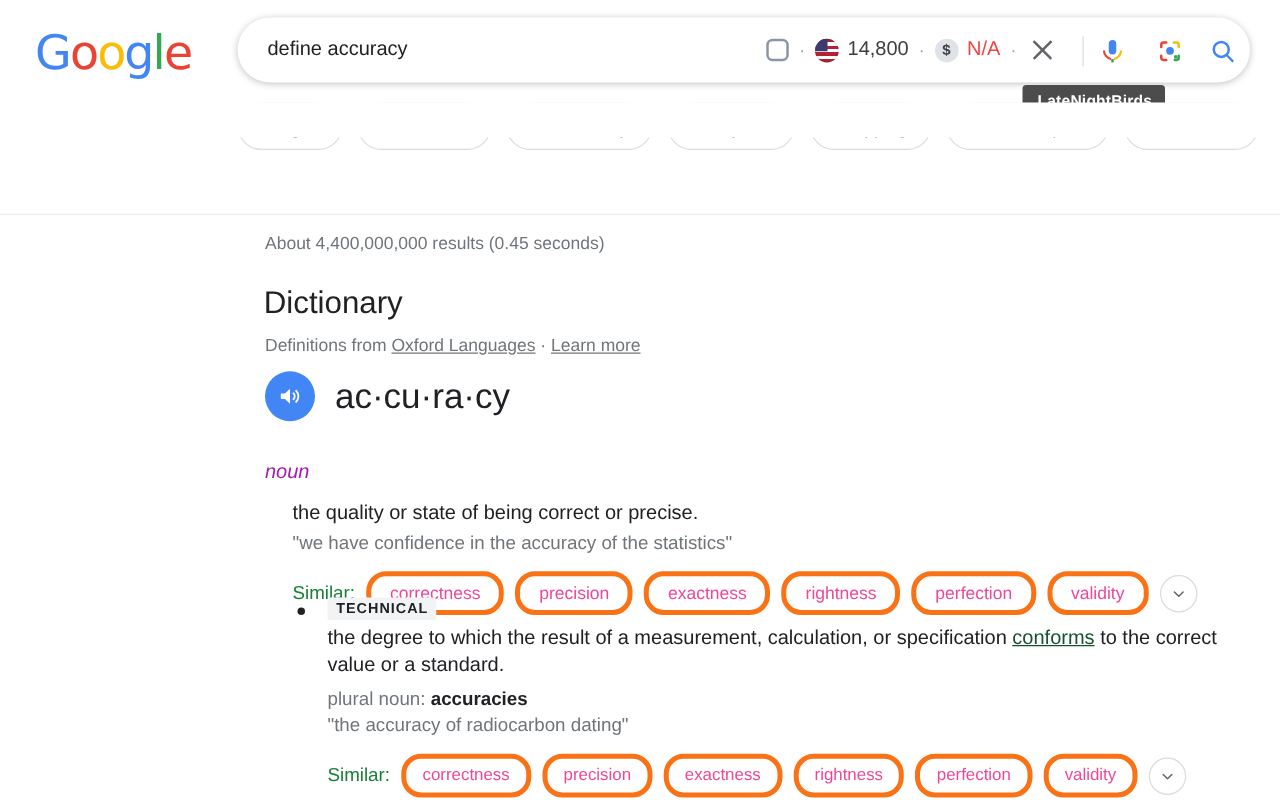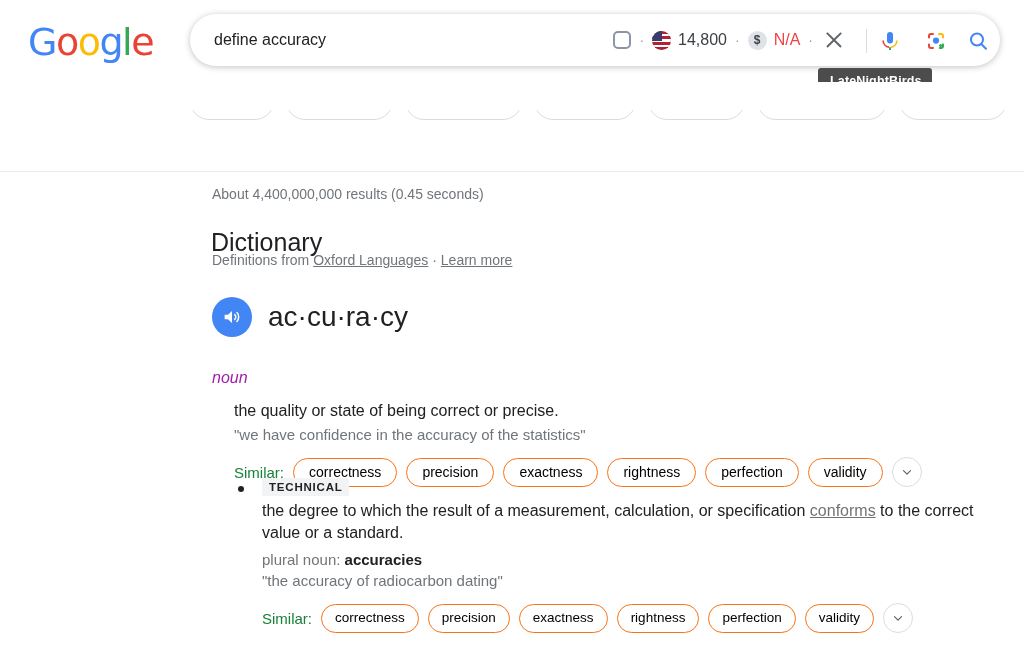--- a/index.html
+++ b/index.html
@@ -118,63 +118,63 @@
   .result-stats {
     position:absolute; left:212px; top:14px;
     font-size:14px; color:#70757a;
   }
 
   .dict-title {
     position:absolute; left:211px; top:56px;
     font-size:25px; color:#202124; font-weight:400; letter-spacing:0;
   }
   .dict-source {
-    position:absolute; left:212px; top:80px;
+    position:absolute; left:212px; top:96px;
     font-size:14px; color:#70757a;
   }
   .dict-source a { color:#70757a; text-decoration:underline; }
 
   .pron-row { position:absolute; left:212px; top:125px; display:flex; align-items:center; gap:16px; }
   .speaker-btn {
     width:40px; height:40px; border-radius:50%; background:#4285F4;
     display:flex; align-items:center; justify-content:center; cursor:pointer;
   }
   .headword { font-size:28px; color:#202124; font-weight:400; letter-spacing:0; }
 
   .pos { position:absolute; left:212px; top:197px; font-size:16px; font-style:italic; color:#a21caf; }
 
   .sense-1 { position:absolute; left:234px; top:228px; width:760px; }
   .def-text { font-size:16px; color:#202124; line-height:22px; }
   .example { font-size:15px; color:#70757a; line-height:22px; margin-top:2px; }
 
   .similar-row { display:flex; align-items:center; gap:9px; margin-top:11px; flex-wrap:nowrap; }
   .similar-label { font-size:15px; color:#188038; white-space:nowrap; }
   .syn-chip {
-    border:1px solid #f97316; border-radius:16px; background:#fff;
-    font-size:14px; color:#000000; padding:6px 15px 7px; white-space:nowrap;
+    border:4px solid #f97316; border-radius:16px; background:#fff;
+    font-size:14px; color:#ec4899; padding:6px 15px 7px; white-space:nowrap;
     line-height:14px;
   }
   .syn-chip.small { font-size:13.5px; padding:6px 13px 7px; }
   .chevron-chip {
     width:28px; height:28px; border-radius:50%; border:1px solid #dadce0;
     background:#fff; display:flex; align-items:center; justify-content:center;
   }
 
   .sense-2 { position:absolute; left:234px; top:280px; width:760px;margin-top:25px; }
   .bullet-wrap { position:relative; padding-left:28px; }
   .bullet {
     position:absolute; left:4px; top:9px; width:6px; height:6px;
     border-radius:50%; background:#202124;
   }
   .tech-badge {
     display:inline-block; background:#f1f3f4; color:#202124;
     font-size:11.5px; font-weight:bold; letter-spacing:.8px;
     padding:3px 6px 3px 7px; border-radius:2px; margin-bottom:4px;
   }
-  .def-text a { color:#737373; text-decoration:underline; }
+  .def-text a { color:#14532d; text-decoration:underline; }
   .plural { font-size:15px; color:#70757a; margin-top:7px; }
   .plural b { color:#202124; }
 
   .sep { color:#70757a; }
 </style>
 </head>
 <body>
 
 <div id="page">
 

